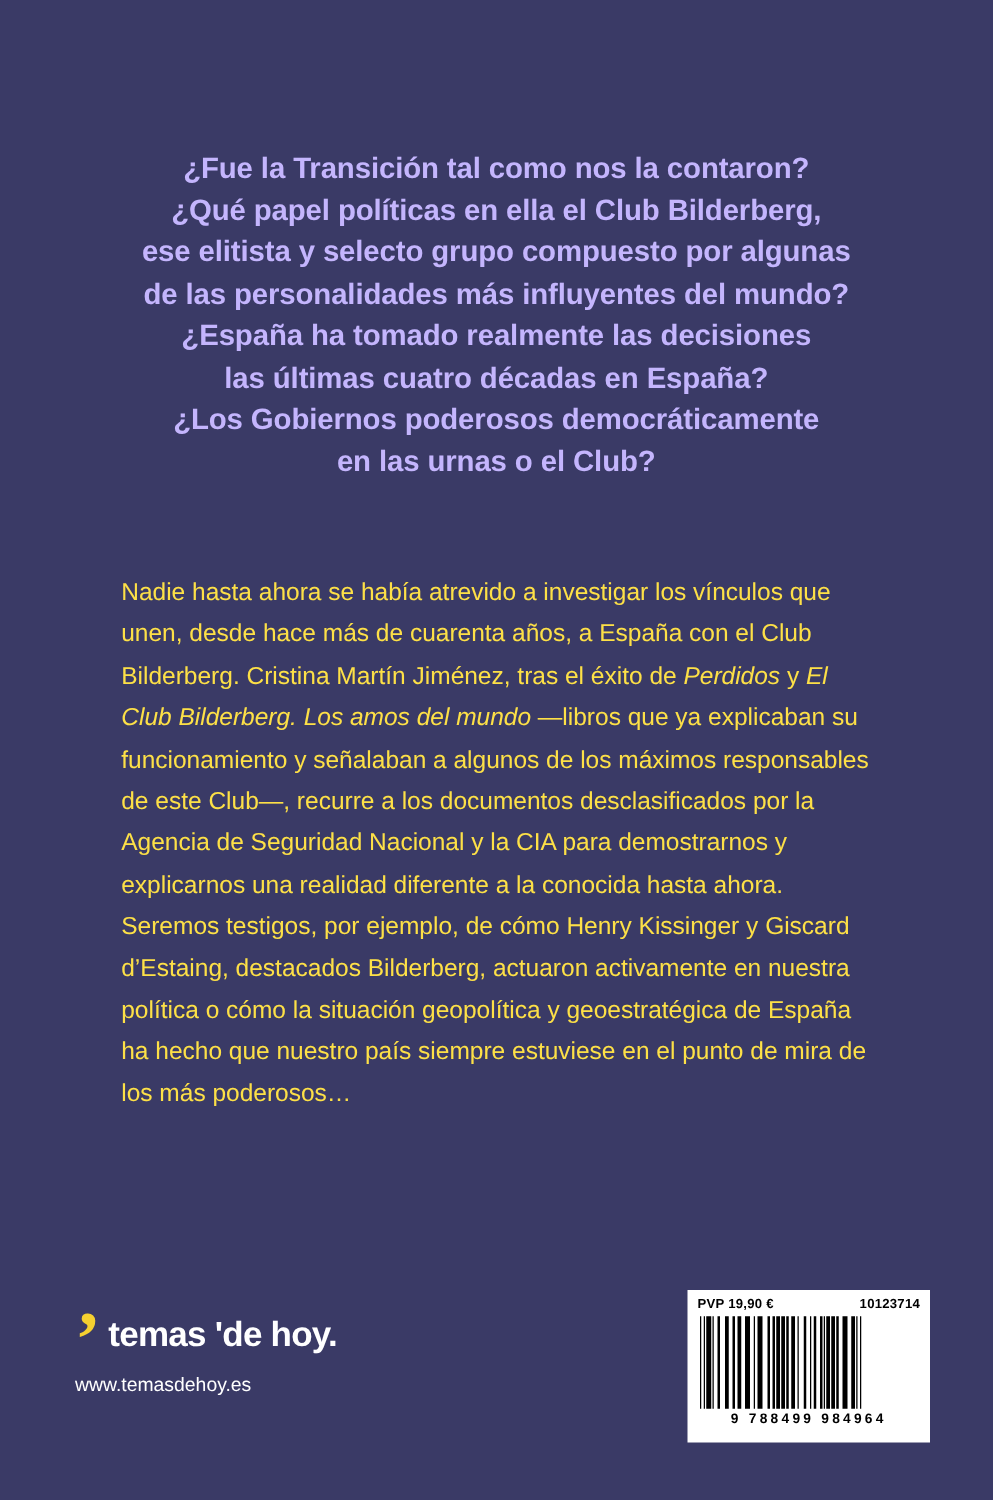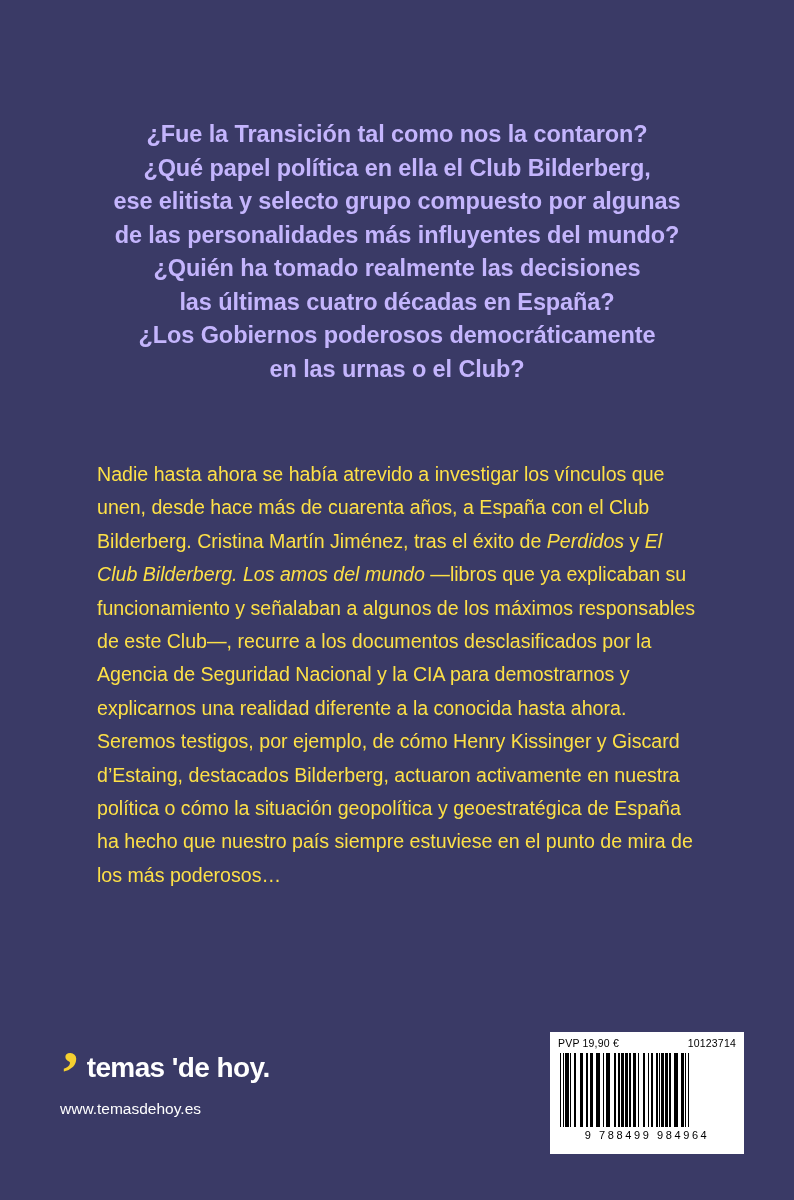--- a/index.html
+++ b/index.html
@@ -98,20 +98,21 @@
   
   .barcode-panel {
     position: absolute;
     right: 50px;
     top: 1032px;
     width: 194px;
     height: 122px;
     background: #ffffff;
     box-sizing: border-box;
     padding: 5px 6px 3px 6px;
+    font-weight: bold;
   }
   .bc-top {
     display: flex;
     justify-content: space-between;
     align-items: baseline;
     font-size: 10.5px;
     color: #000;
     font-family: "Liberation Sans", sans-serif;
     padding: 0 2px;
   }
@@ -138,24 +139,24 @@
     font-family: "Liberation Sans", sans-serif;
   }
 </style>
 </head>
 <body>
 
 <div class="page">
 
   <div class="headline">
     <span class="ln">¿Fue la Transición tal como nos la contaron?</span>
-    <span class="ln">¿Qué papel política en ella el Club Bilderberg,</span>
+    <span class="ln">¿Qué papel políticas en ella el Club Bilderberg,</span>
     <span class="ln">ese elitista y selecto grupo compuesto por algunas</span>
     <span class="ln">de las personalidades más influyentes del mundo?</span>
-    <span class="ln">¿Quién ha tomado realmente las decisiones</span>
+    <span class="ln">¿España ha tomado realmente las decisiones</span>
     <span class="ln">las últimas cuatro décadas en España?</span>
     <span class="ln">¿Los Gobiernos poderosos democráticamente</span>
     <span class="ln">en las urnas o el Club?</span>
   </div>
 
   <div class="blurb">Nadie hasta ahora se había atrevido a investigar los vínculos que unen, desde hace más de cuarenta años, a España con el Club Bilderberg. Cristina Martín Jiménez, tras el éxito de <em>Perdidos</em> y <em>El Club Bilderberg. Los amos del mundo</em> —libros que ya explicaban su funcionamiento y señalaban a algunos de los máximos responsables de este Club—, recurre a los documentos desclasificados por la Agencia de Seguridad Nacional y la CIA para demostrarnos y explicarnos una realidad diferente a la conocida hasta ahora. Seremos testigos, por ejemplo, de cómo Henry Kissinger y Giscard d’Estaing, destacados Bilderberg, actuaron activamente en nuestra política o cómo la situación geopolítica y geoestratégica de España ha hecho que nuestro país siempre estuviese en el punto de mira de los más poderosos…</div>
 
   <div class="logo-block">
     <div class="logo-row">
       <span class="logo-comma">’</span>

